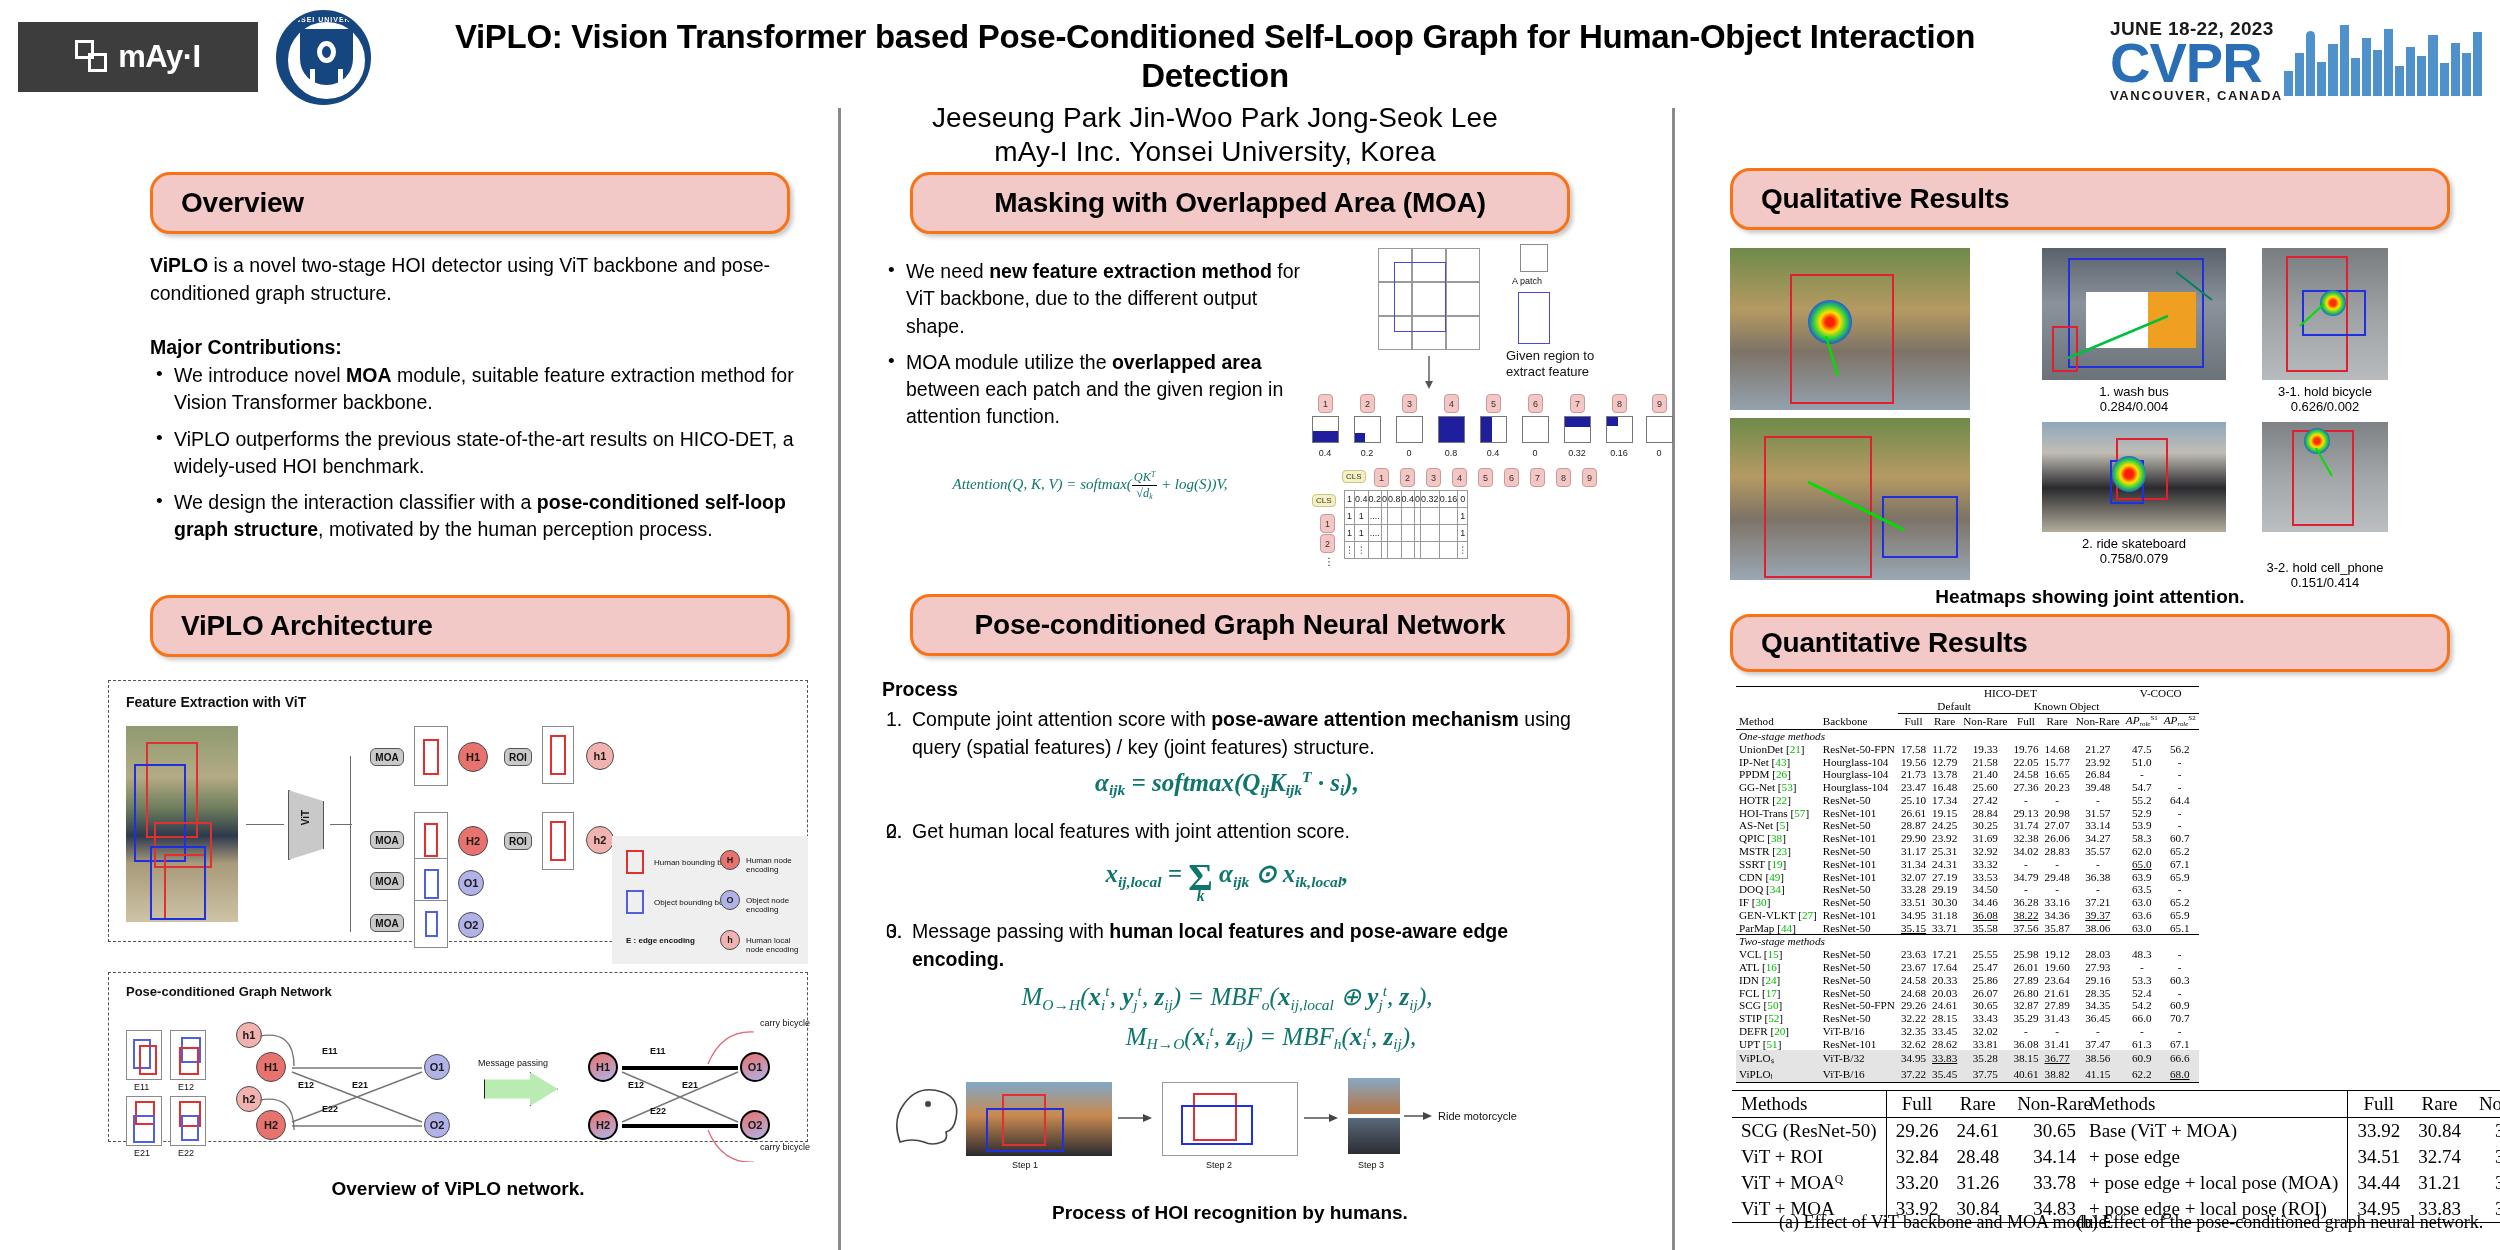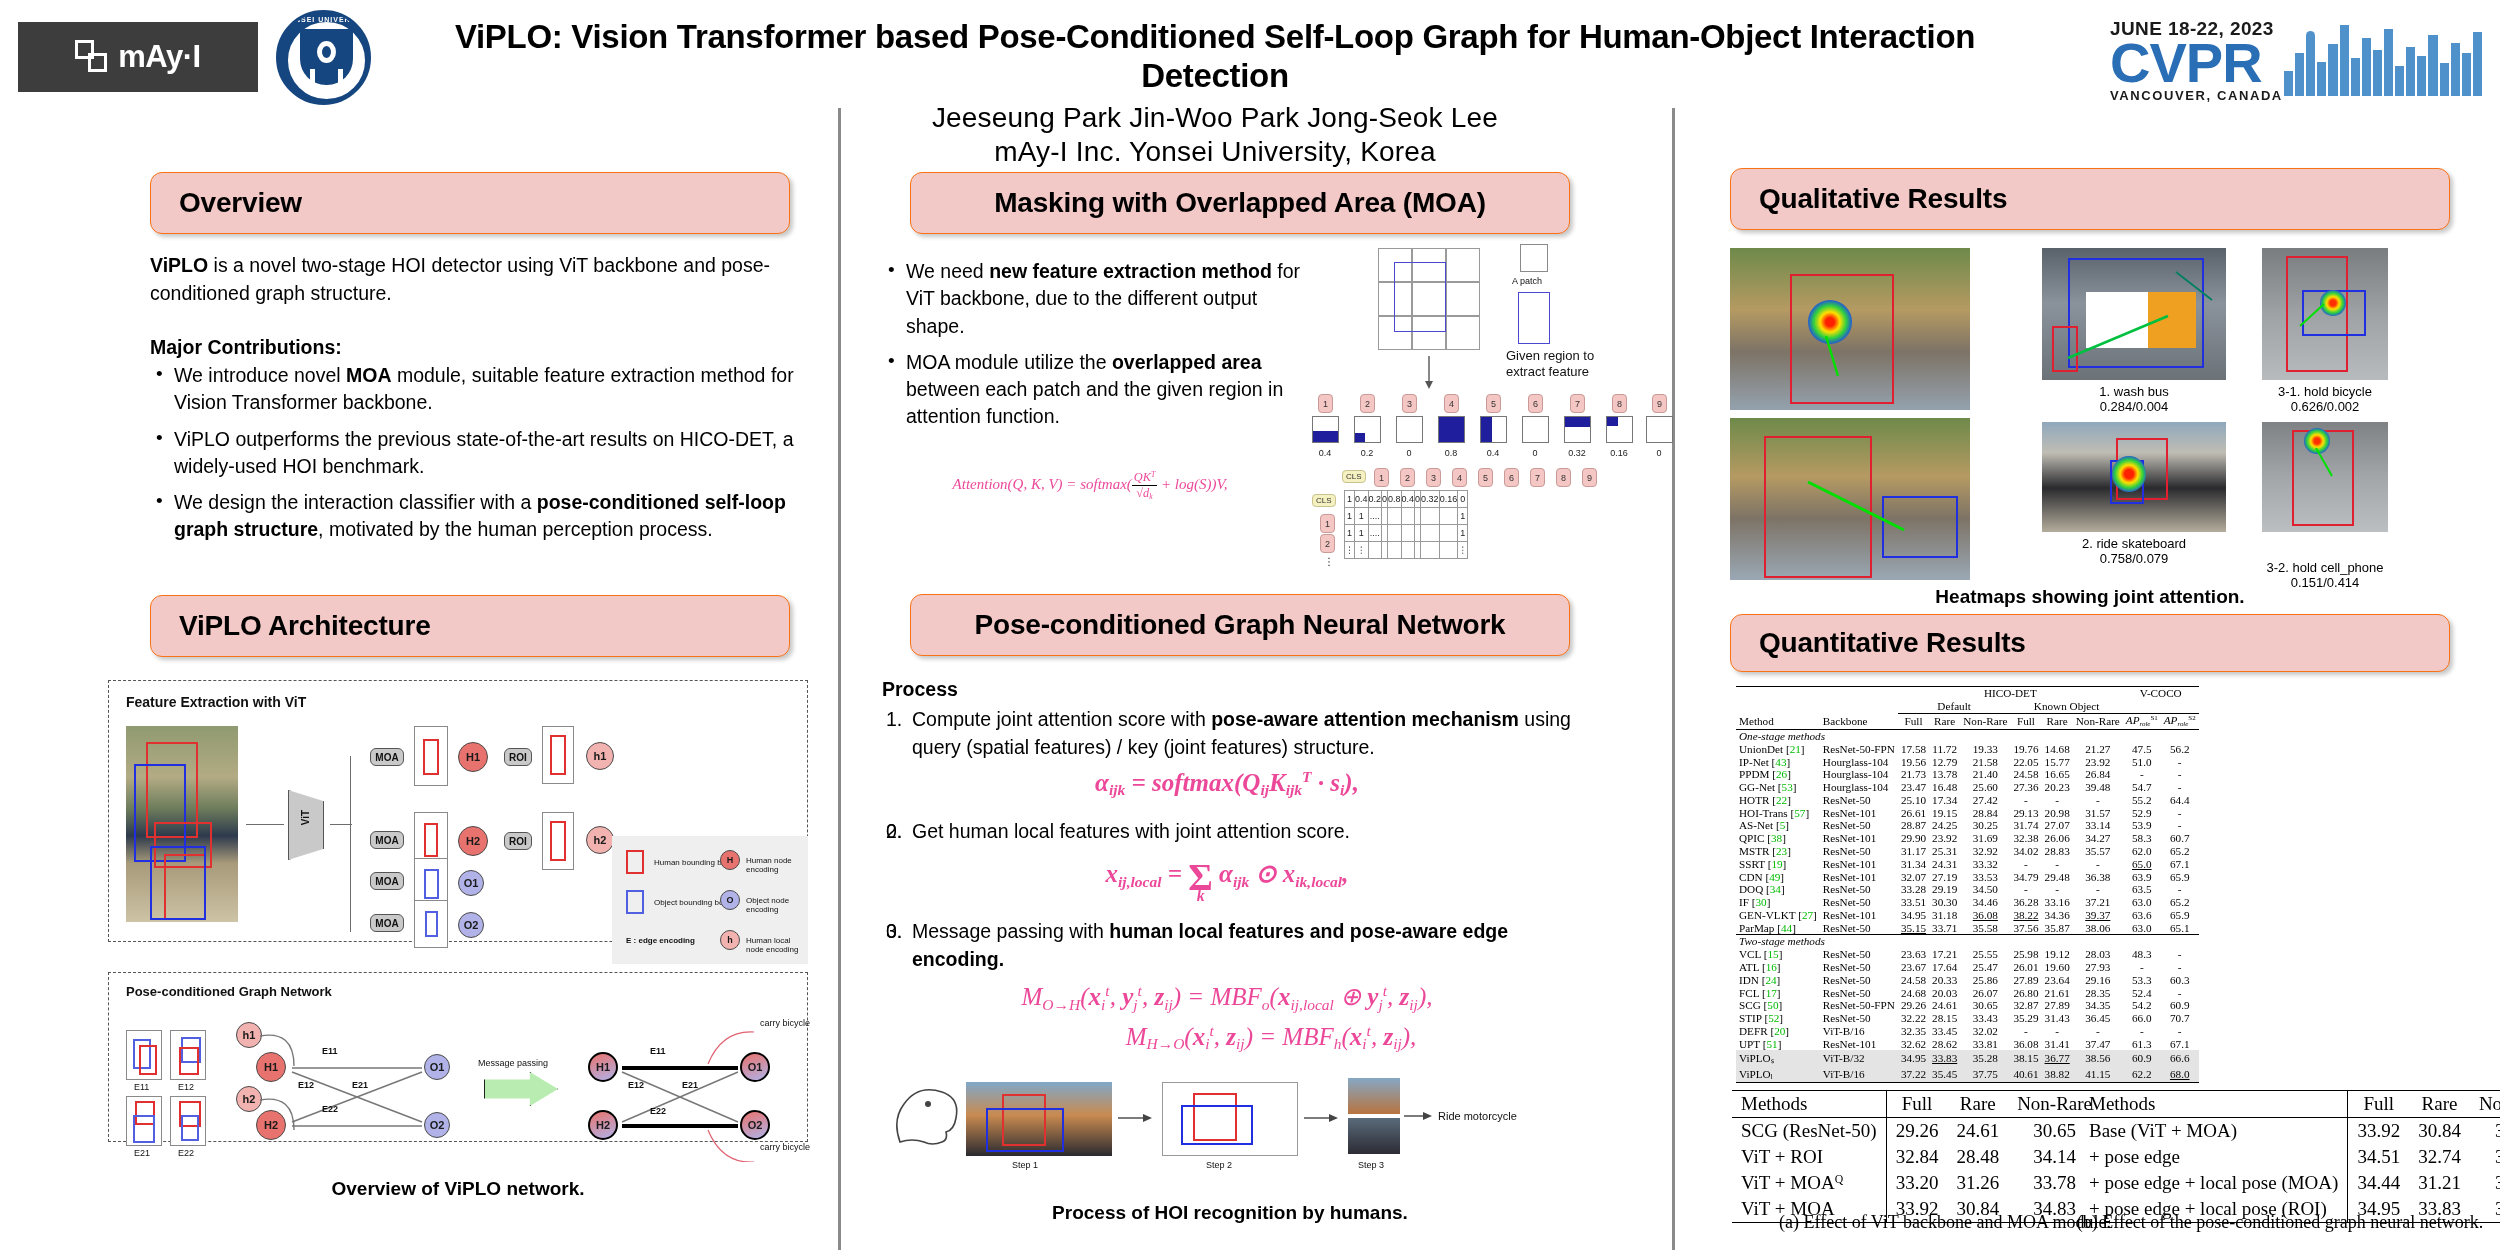--- a/index.html
+++ b/index.html
@@ -65,21 +65,21 @@
     position: absolute; right: 0; top: 4px; width: 198px; height: 74px;
     display: flex; align-items: flex-end; gap: 2px; opacity: 0.9;
   }
   .cvpr-sky span { background: #3d86c6; display: block; flex: 1; }
 
   
   .col-div { position: absolute; top: 108px; width: 3px; height: 1142px; background: #8a8a8a; }
 
   
   .banner {
-    background: #f2c9c6; border: 1px solid #f97316; border-radius: 12px;
+    background: #f2c9c6; border: 3px solid #f97316; border-radius: 20px;
     box-shadow: 3px 3px 4px rgba(0,0,0,0.22);
     display: flex; align-items: center; position: absolute;
   }
   .banner-text { font-size: 28px; font-weight: bold; color: #000; padding-left: 28px; letter-spacing: -0.2px; }
   .banner-center { justify-content: center; }
   .banner-center .banner-text { padding-left: 0; }
 
   
   .btext { font-size: 19.5px; color: #000; line-height: 1.42; }
   .btext b { font-weight: bold; }
@@ -127,21 +127,21 @@
   .psq i { position: absolute; background: #1f1f9e; display: block; }
   .pval { position: absolute; font-size: 9px; color: #222; text-align: center; width: 30px; }
   .amx { position: absolute; border-collapse: collapse; font-size: 9px; }
   .amx td { border: 1px solid #999; width: 26px; height: 17px; text-align: center; color: #222; }
   .cls-tag {
     position: absolute; background: #f5f1c0; border: 1px solid #c9c38f; border-radius: 4px;
     font-size: 8px; padding: 1px 3px; color: #333;
   }
 
   
-  .formula { font-family: "Liberation Serif", serif; font-style: italic; color: #ec4899; text-align: center; }
+  .formula { font-family: "Liberation Serif", serif; font-style: italic; color: #0f766e; text-align: center; }
   .fm-small { font-size: 15px; }
   .fm-big { font-size: 25px; }
   .frac { display: inline-block; vertical-align: middle; text-align: center; font-size: 0.82em; }
   .frac .num { border-bottom: 1px solid #000; display: block; padding: 0 2px; }
   .frac .den { display: block; padding: 0 2px; }
   .sub { font-size: 0.62em; vertical-align: -0.32em; font-style: italic; }
   .sup { font-size: 0.62em; vertical-align: 0.55em; }
   .bigsum { font-size: 1.5em; font-style: normal; vertical-align: -0.22em; position: relative; }
   .bigsum .ssub { position: absolute; font-size: 0.42em; left: 50%; transform: translateX(-50%); bottom: -0.42em; font-style: italic; }
 

